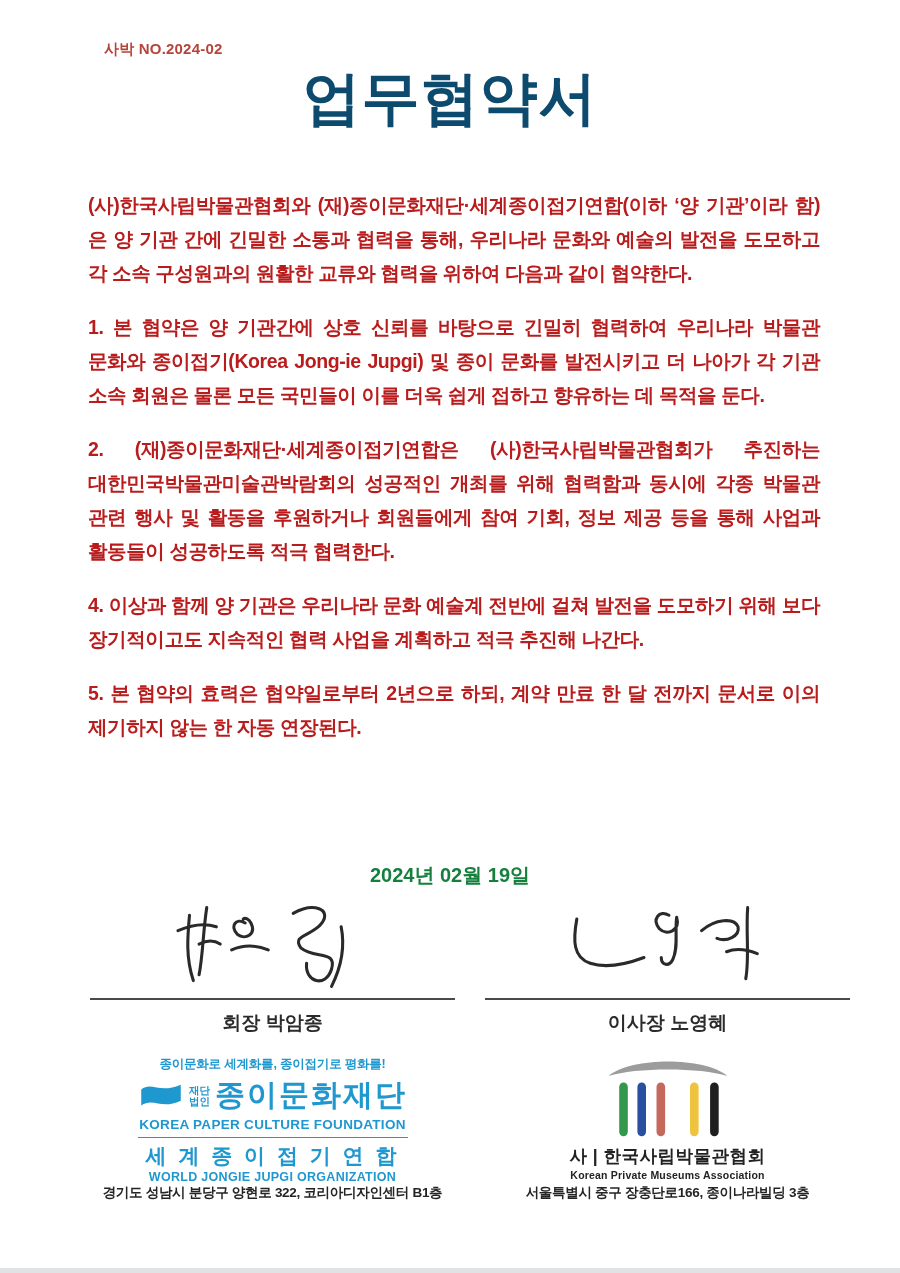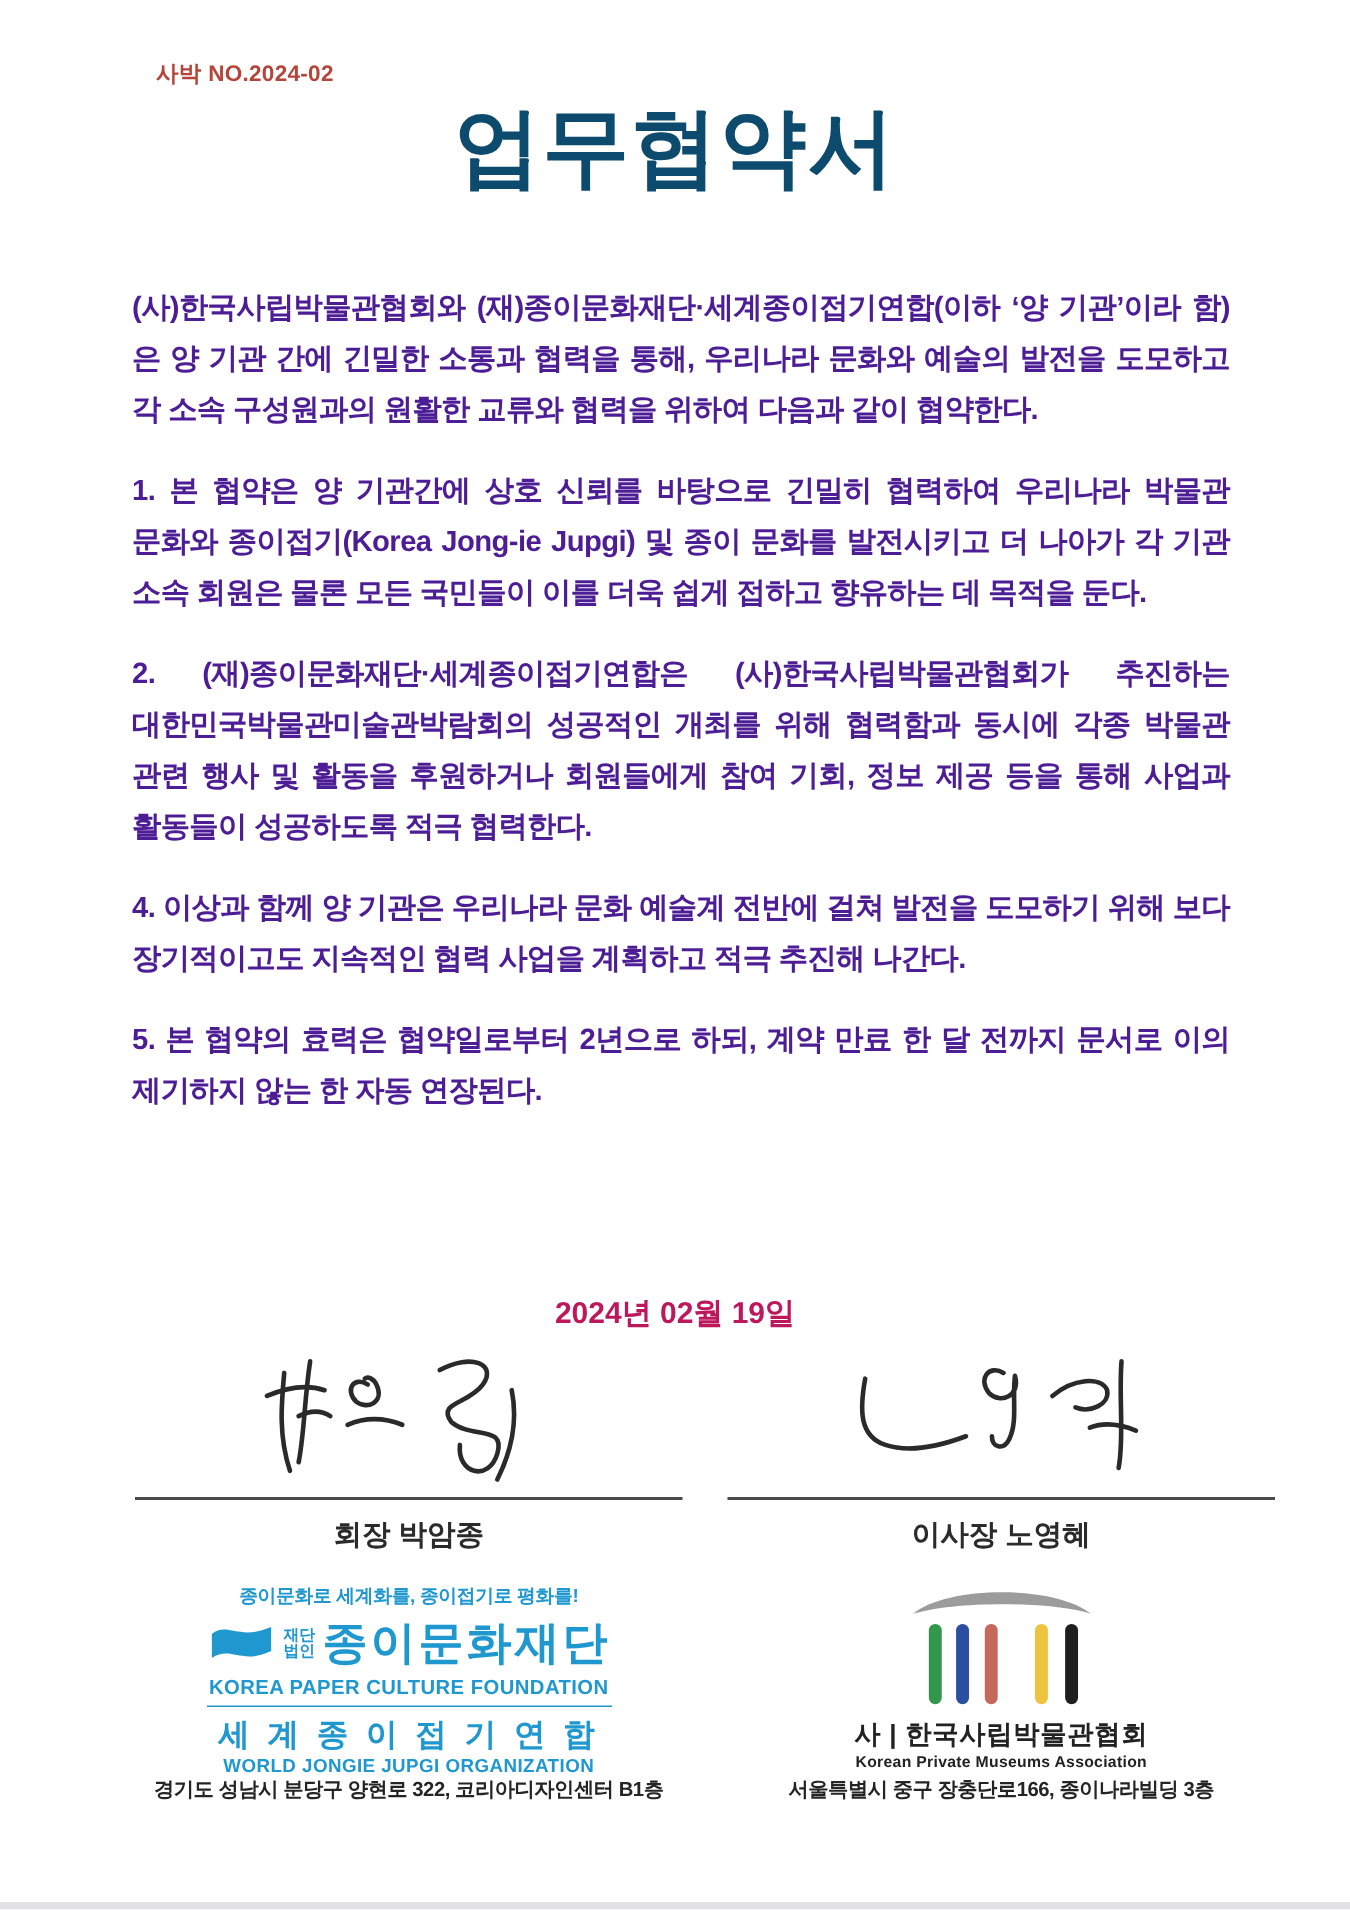--- a/index.html
+++ b/index.html
@@ -36,32 +36,32 @@
     position: absolute;
     left: 88px; top: 188px;
     width: 732px;
   }
   .body-text p {
     font-size: 19.5px;
     font-weight: bold;
     line-height: 34px;
     letter-spacing: -0.4px;
     text-align: justify;
-    color: #4c1d95;
+    color: #b91c1c;
     margin-bottom: 20px;
     word-break: keep-all;
   }
   .date-line {
     position: absolute;
     left: 0; top: 862px;
     width: 100%;
     text-align: center;
     font-size: 20px;
     font-weight: bold;
-    color: #be185d;
+    color: #15803d;
   }
   .sig-row {
     position: absolute;
     left: 90px; top: 898px;
     width: 760px;
     display: flex;
     justify-content: space-between;
     gap: 12px;
   }
   .sig-col { width: 365px; text-align: center; }

